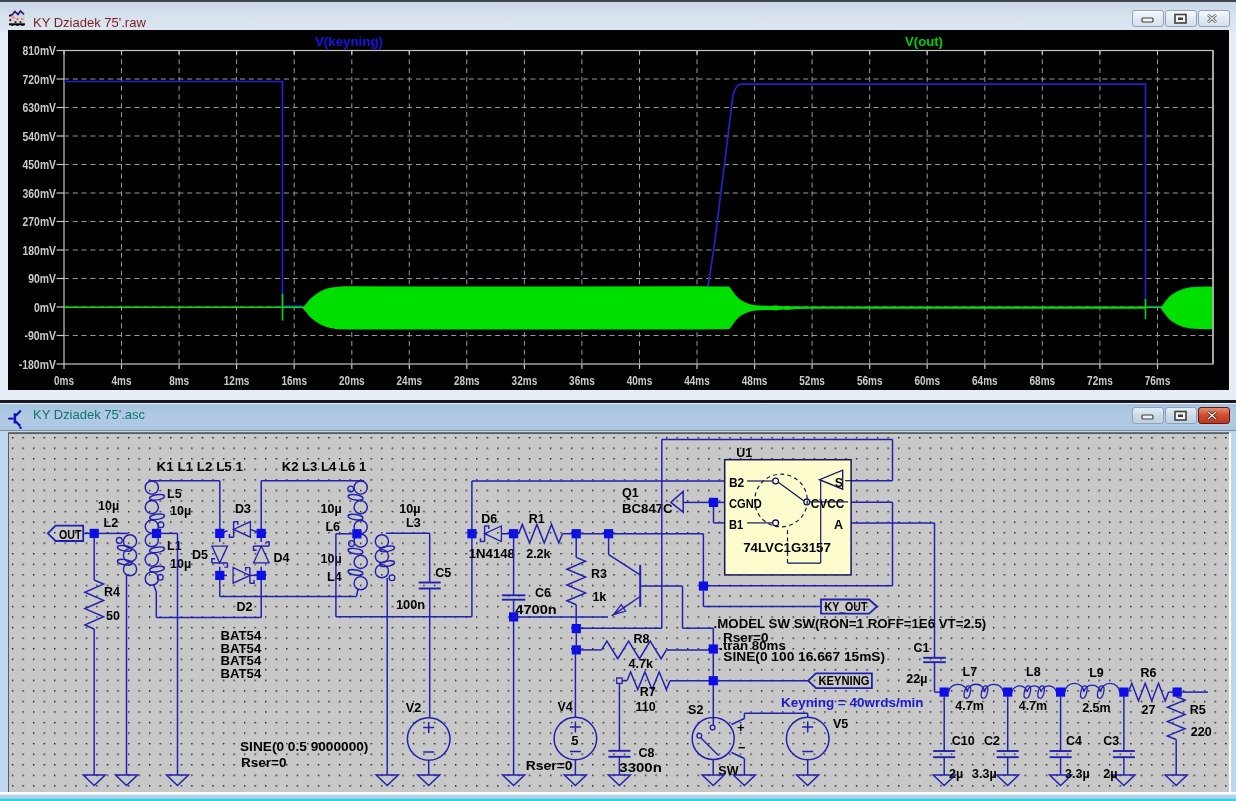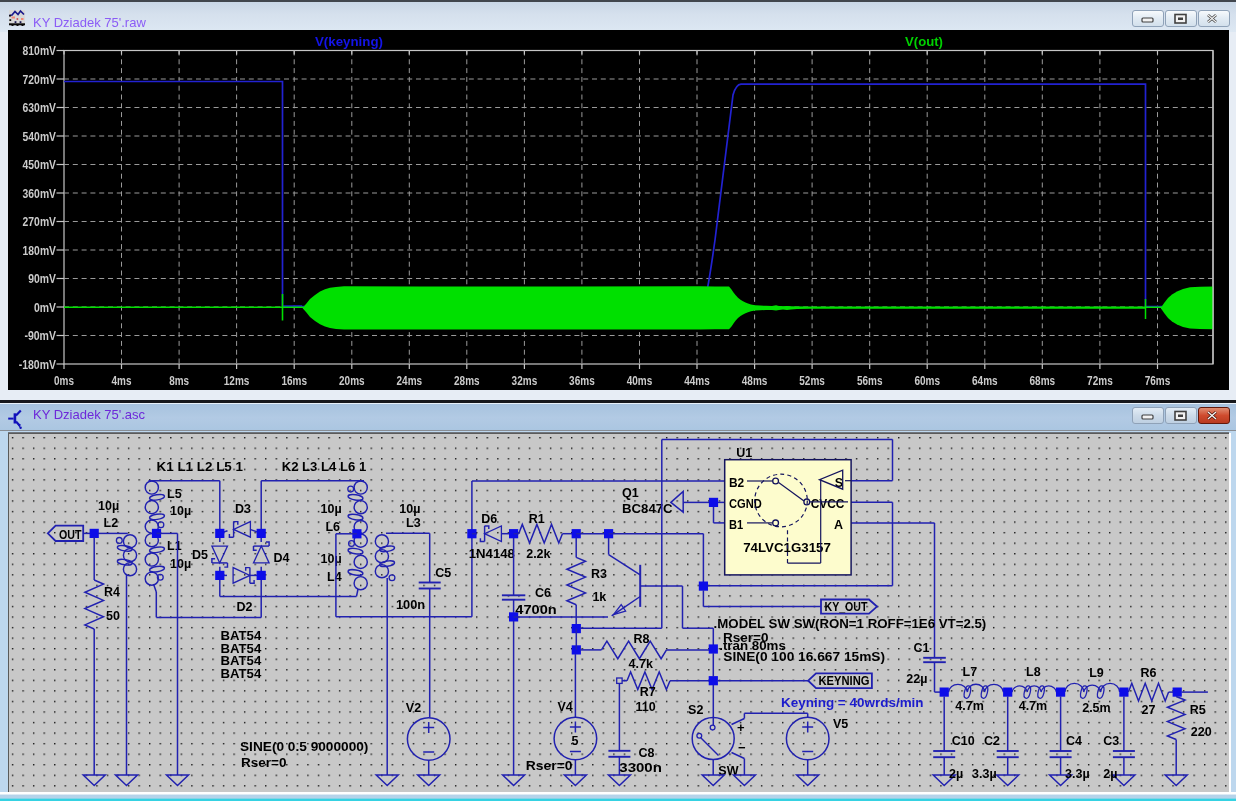--- a/index.html
+++ b/index.html
@@ -4,28 +4,28 @@
 <style>
   html,body{margin:0;padding:0;} *{-webkit-font-smoothing:antialiased;}
   body{width:1236px;height:801px;position:relative;overflow:hidden;
        font-family:"Liberation Sans",sans-serif;background:#d6e4f0;}
   .abs{position:absolute;}
   
   #w1{left:0;top:0;width:1236px;height:398px;background:#e7edf5;}
   #w1 .tbar{left:0;top:0;width:1236px;height:30px;
     background:linear-gradient(#c9d7e6,#d5e0ed 40%,#dde8f3);
     border-top:2px solid #41464d;}
-  #w1 .ttext{left:33px;top:15px;font-size:13px;color:#8b5cf6;}
+  #w1 .ttext{left:33px;top:15px;font-size:13px;color:#7f1d1d;}
   #w1 .client{left:8px;top:30px;width:1221px;height:360px;background:#000;}
   
   #w2{left:0;top:398px;width:1236px;height:403px;background:#bdd7ee;box-shadow:inset 0 2px 0 #e7edf5;}
   #w2 .tbar{left:0;top:2px;width:1236px;height:27px;
     background:linear-gradient(#a6c2de,#b2cae4 55%,#abc6e1);
     border-top:3px solid #17181c;border-bottom:1px solid #878c93;box-shadow:inset 0 1px 0 #e8f1fa;}
-  #w2 .ttext{left:33px;top:9px;font-size:13px;color:#6d28d9;}
+  #w2 .ttext{left:33px;top:9px;font-size:13px;color:#0f766e;}
   #w2 .client{left:8px;top:35px;width:1221px;height:359px;background:#c8c8c8;
     border-top:1px solid #5a5a5a;border-left:1px solid #5a5a5a;}
   .btn{position:absolute;width:30px;height:15px;border:1px solid #8fa2b8;border-radius:3px;
     background:linear-gradient(#f7fafc,#e3ecf4 45%,#d3e0ec);}
   .btnred{background:linear-gradient(#e08d72,#cf4b2e 50%,#b93a20);}
   .btnred{border-color:#63180a !important;}
   .btn2{background:linear-gradient(#e3edf6,#cddbe9 50%,#bed0e2);border-color:#8fa2b8;}
   .bottomstrip{left:0;top:792px;width:1236px;height:9px;
      background:linear-gradient(#ffffff 0 24%,#b5d3ea 32% 68%,#35d2e2 80% 100%);}
 </style>

